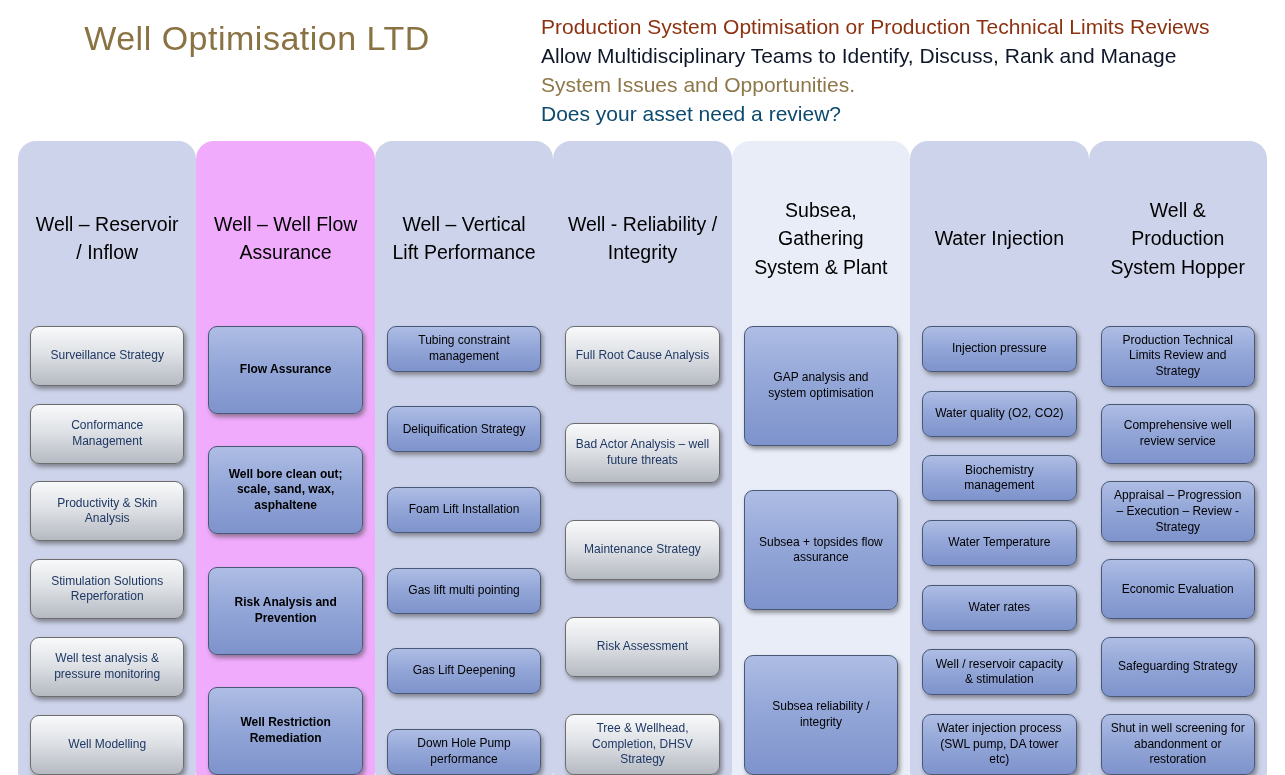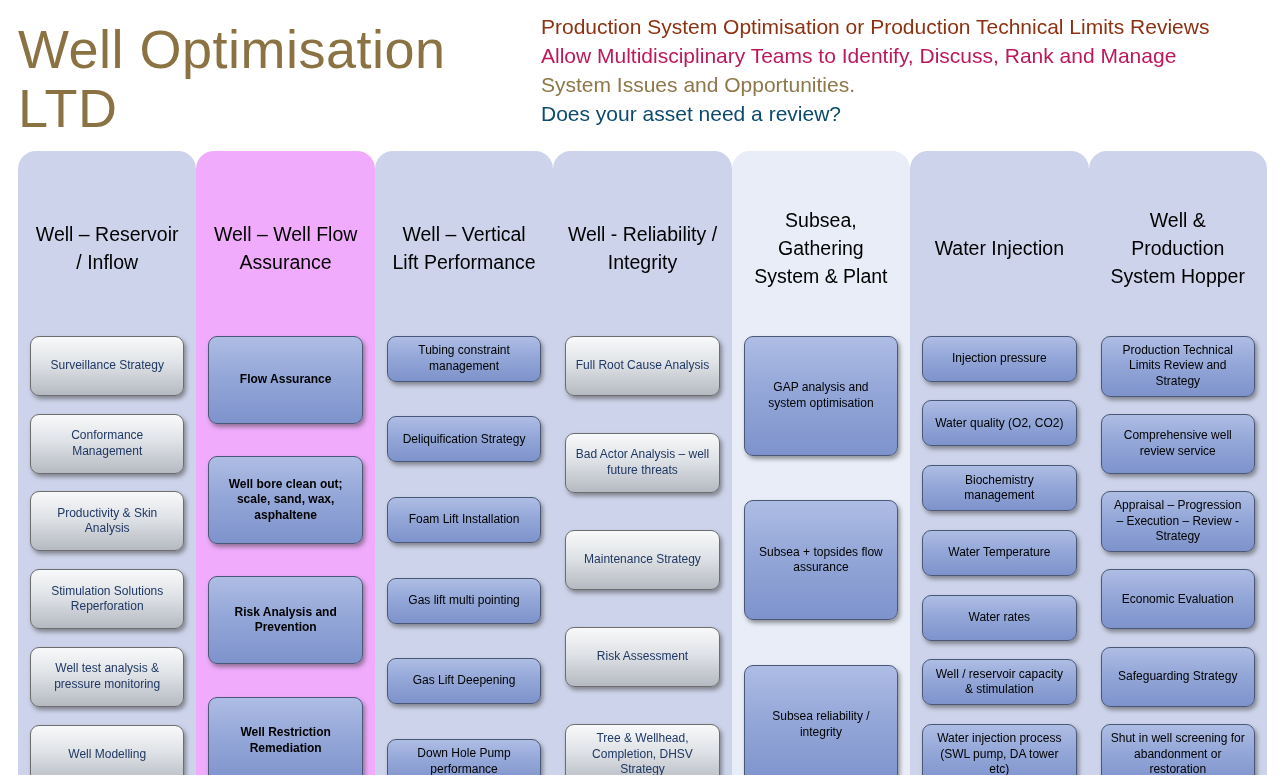--- a/index.html
+++ b/index.html
@@ -1,21 +1,21 @@
 <!DOCTYPE html>
 <html><head>
 <meta charset="utf-8">
 <title>Well Optimisation LTD</title>
 <style>
   html,body{margin:0;padding:0;}
   body{font-family:"Liberation Sans",sans-serif;background:#ffffff;}
   .page{position:relative;width:1285px;height:775px;background:#ffffff;overflow:hidden;}
 
   .header{display:flex;align-items:flex-start;padding:8px 22px 0 18px;}
-  .brand{width:478px;flex:0 0 auto;font-size:54px;line-height:1.1;padding-top:12px;letter-spacing:0.5px;}
+  .brand{width:478px;flex:0 0 auto;font-size:34px;line-height:1.1;padding-top:12px;letter-spacing:0.5px;text-align:center;}
   .header-right{flex:1;font-size:21px;line-height:1.38;padding-top:5px;margin-left:45px;}
   .hr-line{white-space:nowrap;}
   .hr-line3{display:flex;justify-content:space-between;flex-direction:column;}
 
   .columns{display:flex;margin:12px 18px 0;height:648px;}
   .column{flex:1;border-radius:18px;display:flex;flex-direction:column;padding:10px 10px 14px;box-sizing:border-box;min-width:0;}
   .col-title{height:175px;flex:0 0 auto;display:flex;align-items:center;justify-content:center;text-align:center;
              font-size:19.5px;line-height:1.45;color:#000000;padding:0 4px;}
   .col-boxes{flex:1;display:flex;flex-direction:column;justify-content:space-between;gap:10px;padding:0 2px;}
 
@@ -34,21 +34,21 @@
   .red-underline{text-decoration-color:#c00000;text-decoration-thickness:1.5px;text-underline-offset:2px;}
 </style>
 </head>
 <body>
 
 <div class="page">
   <div class="header">
     <div class="brand" style="color: rgb(138, 114, 66);">Well Optimisation LTD</div>
     <div class="header-right">
       <div class="hr-line line1" style="color: rgb(141, 50, 17);">Production System Optimisation or Production Technical Limits Reviews</div>
-      <div class="hr-line line2" style="color: #be185d;">Allow Multidisciplinary Teams to Identify, Discuss, Rank and Manage</div>
+      <div class="hr-line line2" style="color: #0f172a;">Allow Multidisciplinary Teams to Identify, Discuss, Rank and Manage</div>
       <div class="hr-line3">
         <span class="line2" style="color: rgb(142, 119, 72);">System Issues and Opportunities.</span>
         <span class="line3b" style="color: #0c4a6e;">Does your asset need a review?</span>
       </div>
     </div>
   </div>
 
   <div class="columns">
       <div class="column size-m" style="background: rgb(205, 211, 234);">
     <div class="col-title">Well – Reservoir / Inflow</div>

